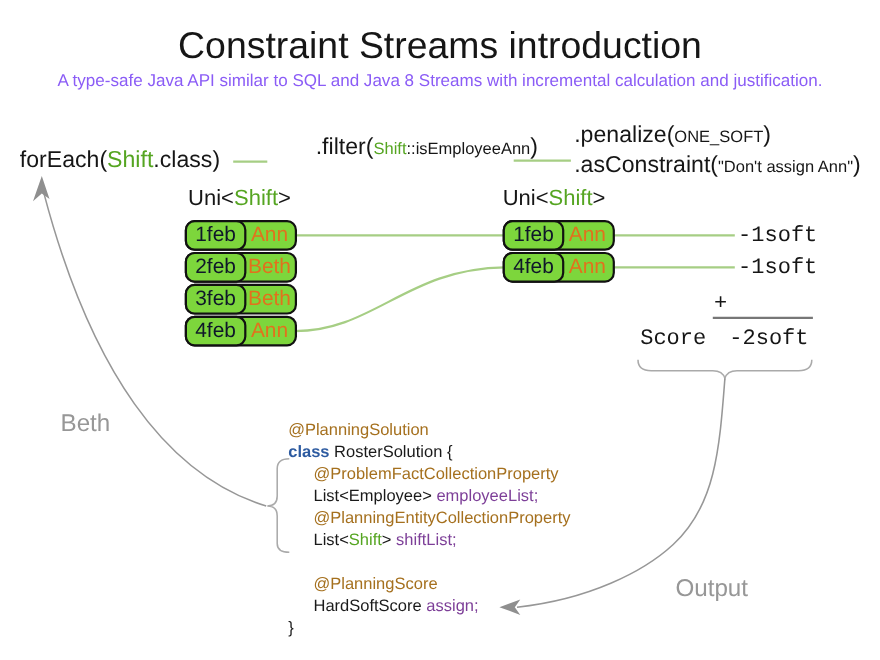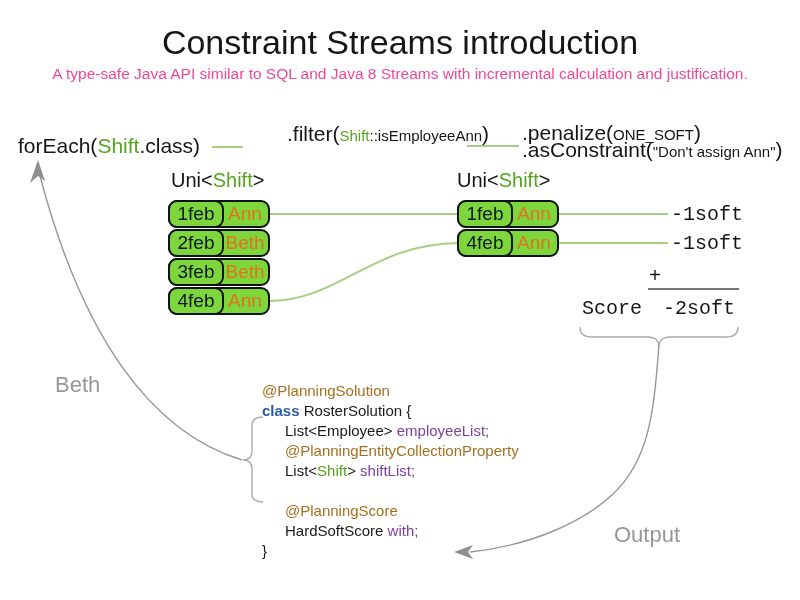--- a/index.html
+++ b/index.html
@@ -3,28 +3,28 @@
 <meta charset="utf-8">
 <style>
   html,body{margin:0;padding:0;background:#fff;}
   .canvas{
     position:relative;width:800px;height:600px;background:#ffffff;overflow:hidden;
     font-family:"Liberation Sans",sans-serif;color:#111;
   }
   .abs{position:absolute;}
   
   .title{left:0;right:0;top:22px;text-align:center;font-size:34px;line-height:40px;color:#161616;}
-  .subtitle{left:0;right:0;top:65px;text-align:center;font-size:15.5px;color:#ec4899;}
+  .subtitle{left:0;right:0;top:65px;text-align:center;font-size:15.5px;color:#8b5cf6;}
   
   .expr{font-size:21px;white-space:nowrap;color:#161616;}
   .expr .small{font-size:15px;}
   .grn{color:var(--green_text,#55a521);}
   .e-foreach{left:18px;top:134px;}
   .e-filter{left:247px;top:122px;margin-left:40px;}
-  .e-penalize{left:522px;top:121px;}
+  .e-penalize{left:522px;top:111px;}
   .e-asconstraint{left:522px;top:138px;}
   
   .typelabel{font-size:20px;white-space:nowrap;color:#161616;}
   .t-left{left:171px;top:169px;}
   .t-right{left:457px;top:169px;}
   
   .stable{position:absolute;width:102px;}
   .stable-left{left:168px;top:200px;}
   .stable-right{left:457px;top:200px;}
   .srow{position:absolute;left:0;width:102px;height:28px;}
@@ -124,22 +124,23 @@
   <div class="abs scoretxt plus">+</div>
   <div class="abs scoretxt scorelabel">Score</div>
   <div class="abs scoretxt total">-2soft</div>
 
   <div class="abs flow lbl-input">Beth</div>
   <div class="abs flow lbl-output">Output</div>
 
   <div class="abs code">
     <div class="cl ann">@PlanningSolution</div>
     <div class="cl"><span class="kw">class</span><span> RosterSolution {</span></div>
+    <div class="cl ind ann">@ProblemFactCollectionProperty</div>
     <div class="cl ind"><span>List&lt;Employee&gt; </span><span class="field">employeeList;</span></div>
     <div class="cl ind ann">@PlanningEntityCollectionProperty</div>
     <div class="cl ind"><span>List&lt;</span><span class="grn">Shift</span><span>&gt; </span><span class="field">shiftList;</span></div>
     <div class="cl"></div>
     <div class="cl ind ann">@PlanningScore</div>
-    <div class="cl ind"><span>HardSoftScore </span><span class="field">with;</span></div>
+    <div class="cl ind"><span>HardSoftScore </span><span class="field">assign;</span></div>
     <div class="cl">}</div>
   </div>
 
 </div>
 
 </body></html>

